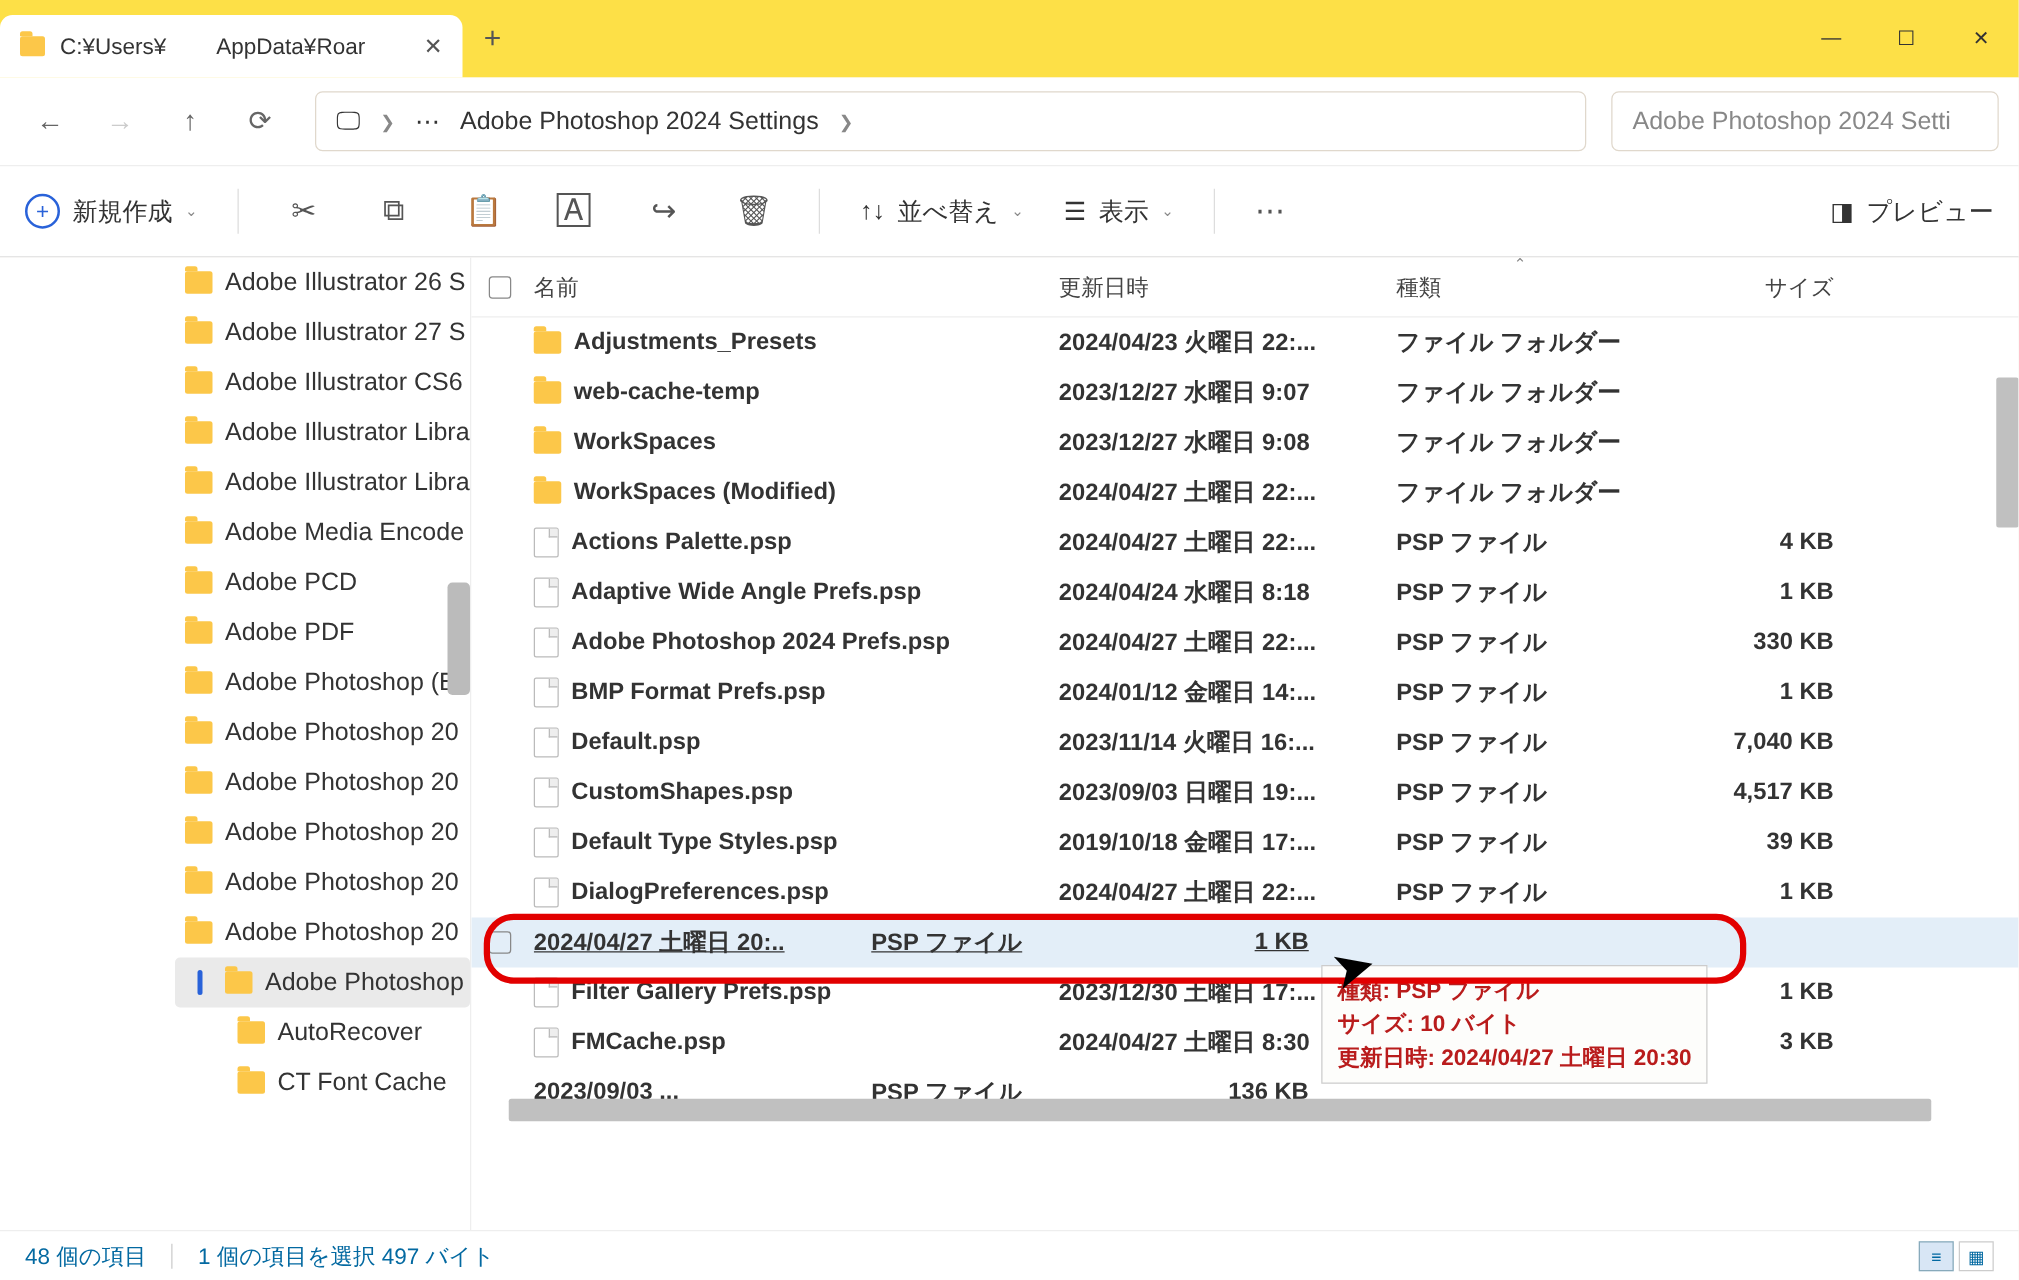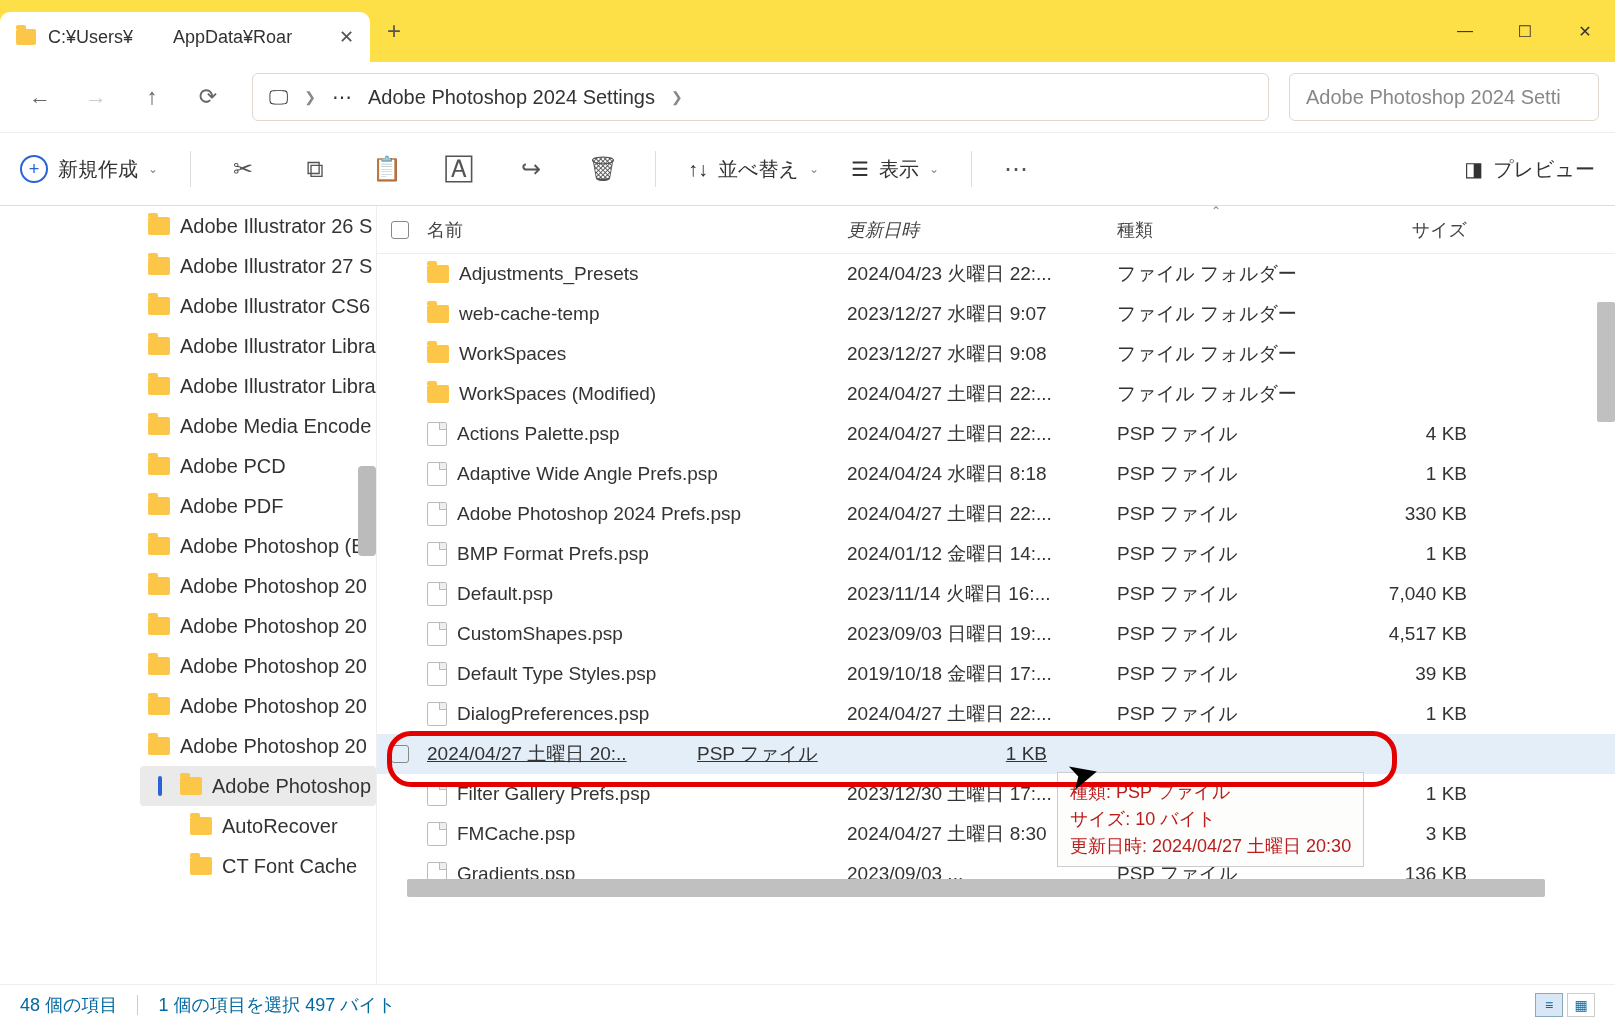--- a/index.html
+++ b/index.html
@@ -39,27 +39,27 @@
 .tree-item.selected::before { content: ''; position: absolute; left: 18px; top: 10px; bottom: 10px; width: 4px; background: #2962d9; border-radius: 2px; }
 .tree-item.sub { padding-left: 40px; margin-left: 10px; }
 .folder-icon { width: 22px; height: 18px; background: #fcc749; border-radius: 2px; flex-shrink: 0; position: relative; }
 .folder-icon::before { content: ''; position: absolute; top: -4px; left: 0; width: 10px; height: 4px; background: #fcc749; border-radius: 2px 2px 0 0; }
 .sidebar-scroll { position: absolute; right: 0; top: 260px; width: 18px; height: 90px; background: #bbb; border-radius: 4px; }
 
 .filepane { flex: 1; display: flex; flex-direction: column; overflow: hidden; position: relative; }
 .headers { display: flex; height: 48px; align-items: center; border-bottom: 1px solid #eee; font-size: 18px; color: #444; padding-left: 14px; }
 .col-check { width: 36px; }
 .col-name { width: 420px; display: flex; align-items: center; }
-.col-date { width: 270px; font-style: italic; }
+.col-date { width: 270px; }
 .col-type { width: 230px; }
 .col-size { width: 140px; text-align: right; padding-right: 20px; }
 .check { width: 18px; height: 18px; border: 1.5px solid #888; border-radius: 3px; }
 .sort-arrow { width: 100%; text-align: center; font-size: 12px; color: #888; position: absolute; top: -2px; left: 220px; }
 
-.rows { flex: 1; overflow: hidden; position: relative; }
+.rows { flex: 1; overflow: hidden; position: relative; font-weight: bold; }
 .row { display: flex; height: 40px; align-items: center; font-size: 19px; color: #333; padding-left: 14px; }
 .row.highlighted { background: #e3eef8; }
 .row.highlighted .rname, .row.highlighted .rdate, .row.highlighted .rtype, .row.highlighted .rsize { text-decoration: underline; }
 .rcheck { width: 36px; display: flex; align-items: center; }
 .rname { width: 420px; display: flex; align-items: center; gap: 10px; }
 .rdate { width: 270px; white-space: nowrap; overflow: hidden; }
 .rtype { width: 230px; }
 .rsize { width: 140px; text-align: right; padding-right: 20px; }
 .file-icon { width: 20px; height: 24px; background: #fff; border: 1.5px solid #bbb; border-radius: 2px; flex-shrink: 0; position: relative; }
 .file-icon::after { content: ''; position: absolute; top: 0; right: 0; width: 6px; height: 6px; background: #eee; border-left: 1.5px solid #bbb; border-bottom: 1.5px solid #bbb; }
@@ -375,24 +375,20 @@
           <div class="rname">
             <span class="file-icon"></span>
             <span>FMCache.psp</span>
           </div>
           <div class="rdate">2024/04/27 土曜日 8:30</div>
           <div class="rtype">PSP ファイル</div>
           <div class="rsize">3 KB</div>
         </div>
         <div class="row">
           <div class="rcheck"></div>
-          <div class="rname">
-            <span class="file-icon"></span>
-            <span>Gradients.psp</span>
-          </div>
           <div class="rdate">2023/09/03 ...</div>
           <div class="rtype">PSP ファイル</div>
           <div class="rsize">136 KB</div>
         </div>
         <div class="highlight-ring" style="left:10px; top:477px; width:1010px; height:56px;"></div>
       <div class="cursor" style="left:690px; top:498px;">➤</div>
       <div class="tooltip" style="left:680px; top:518px;">
         <div>種類: PSP ファイル</div>
         <div>サイズ: 10 バイト</div>
         <div>更新日時: 2024/04/27 土曜日 20:30</div>

